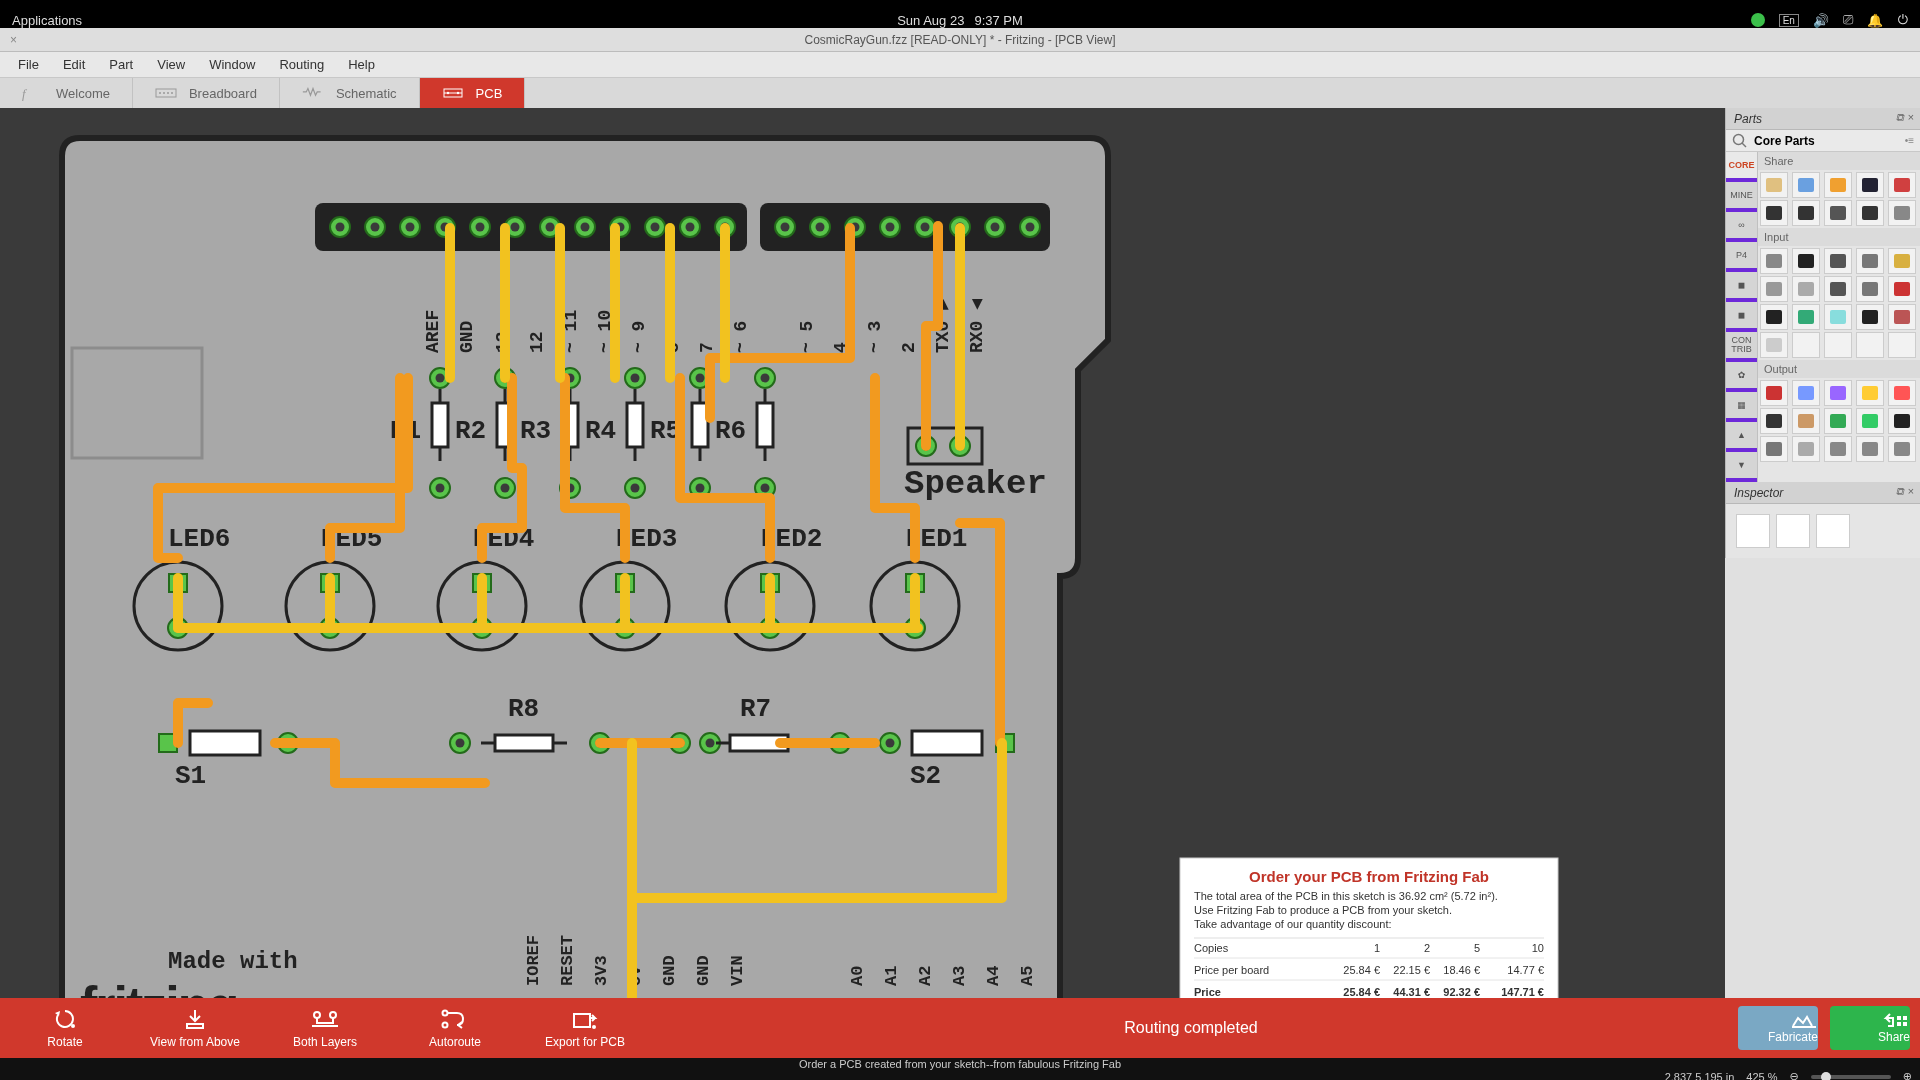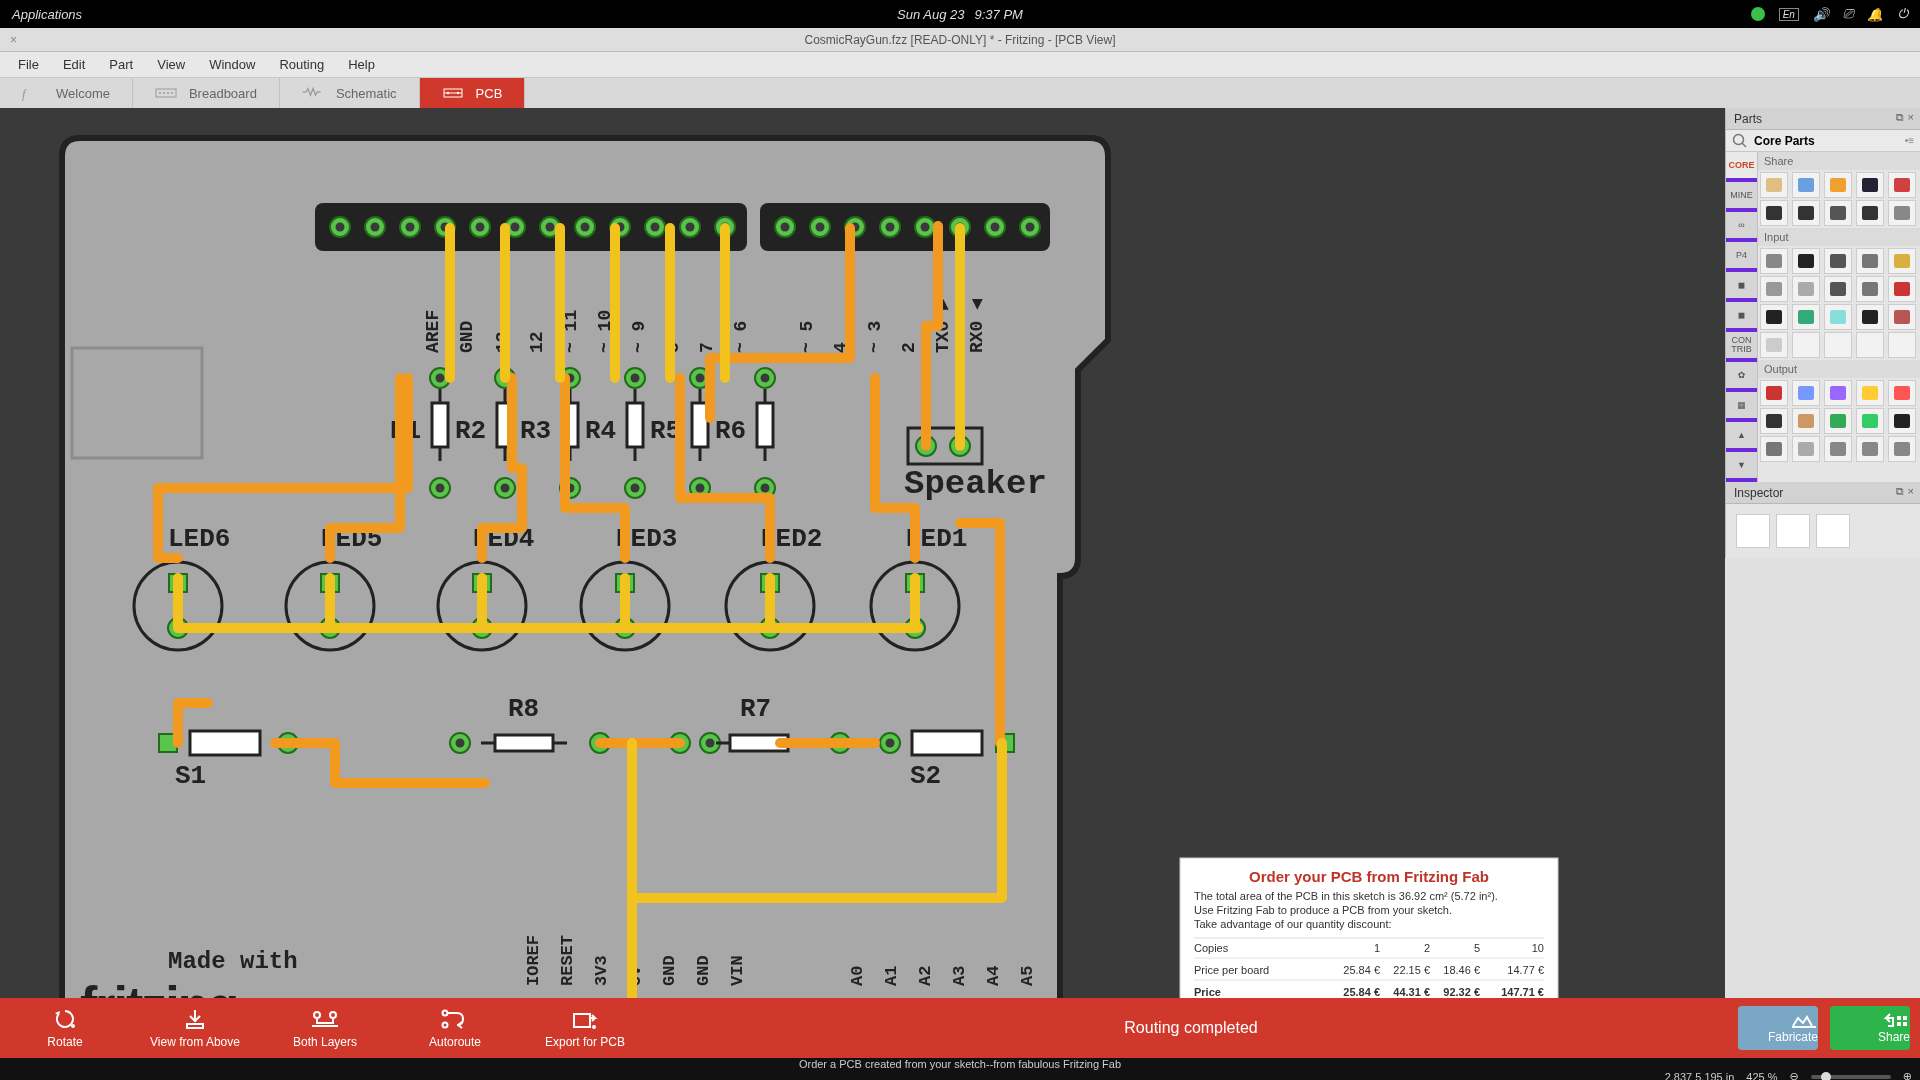--- a/index.html
+++ b/index.html
@@ -1,19 +1,19 @@
 <!DOCTYPE html>
 <html><head>
 <meta charset="utf-8">
 <style>
 * { margin: 0; padding: 0; box-sizing: border-box; font-family: "Segoe UI", Arial, sans-serif; }
 html, body { width: 1920px; height: 1080px; overflow: hidden; background: #e0e0e0; }
 
 
-#osbar { height: 28px; background: #000; color: #ddd; display: flex; align-items: center; font-size: 13px; padding: 0 12px; font-style: italic; }
+#osbar { height: 28px; background: #000; color: #ddd; display: flex; align-items: flex-end; font-size: 13px; padding: 0 12px; }
 #osbar .center { position: absolute; left: 50%; transform: translateX(-50%); display: flex; gap: 10px; }
 #osbar .right { margin-left: auto; display: flex; gap: 14px; align-items: center; padding-left: 40px; }
 
 
 #titlebar { height: 24px; background: #dedede; color: #555; font-size: 12px; text-align: center; line-height: 24px; border-bottom: 1px solid #bcbcbc; position: relative; }
 #titlebar .close { position: absolute; left: 10px; top: 0; color: #888; cursor: default; }
 
 
 #menubar { height: 26px; background: #e8e8e8; border-bottom: 1px solid #c8c8c8; display: flex; align-items: center; padding: 0 6px; font-size: 13px; color: #333; }
 #menubar .mitem { padding: 4px 12px; }
@@ -24,21 +24,21 @@
 .vt .glyph { width: 22px; height: 14px; display: inline-block; }
 .vt.active { background: #d0382c; color: #fff; }
 
 
 #workspace { display: flex; height: calc(1080px - 28px - 24px - 26px - 30px - 60px - 22px); }
 #canvas-wrap { flex: 1; background: #3a3a3a; overflow: hidden; position: relative; }
 #canvas-wrap svg { display: block; }
 
 
 #parts { width: 195px; background: #e5e5e5; border-left: 1px solid #b8b8b8; display: flex; flex-direction: column; }
-.panel-head { height: 22px; background: #d2d2d2; font-size: 12px; color: #333; display: flex; align-items: center; padding: 0 8px; border-bottom: 1px solid #b8b8b8; position: relative; }
+.panel-head { height: 22px; background: #d2d2d2; font-size: 12px; color: #333; display: flex; align-items: center; padding: 0 8px; border-bottom: 1px solid #b8b8b8; position: relative; font-style: italic; }
 .panel-head .pbtn { position: absolute; right: 6px; top: 3px; font-size: 11px; color: #666; display: flex; gap: 4px; }
 #parts-row { display: flex; flex: 1; overflow: hidden; }
 #bin-tabs { width: 32px; background: #d5d5d5; border-right: 1px solid #c0c0c0; }
 .bin-tab { height: 30px; display: flex; align-items: center; justify-content: center; border-bottom: 4px solid #6d28d9; font-size: 9px; color: #555; text-align: center; }
 .bin-tab.active { background: #e9e9e9; color: #c42; font-weight: bold; }
 #parts-grid { flex: 1; overflow: auto; }
 .pg-sec-h { font-size: 11px; color: #666; padding: 3px 6px; background: #dbdbdb; }
 .pg-grid { display: grid; grid-template-columns: repeat(5, 1fr); gap: 2px; padding: 2px; }
 .pg-grid .pitem { width: 28px; height: 26px; background: #f2f2f2; border: 1px solid #ccc; display: flex; align-items: center; justify-content: center; }
 .pg-grid .pitem svg { width: 22px; height: 20px; }

